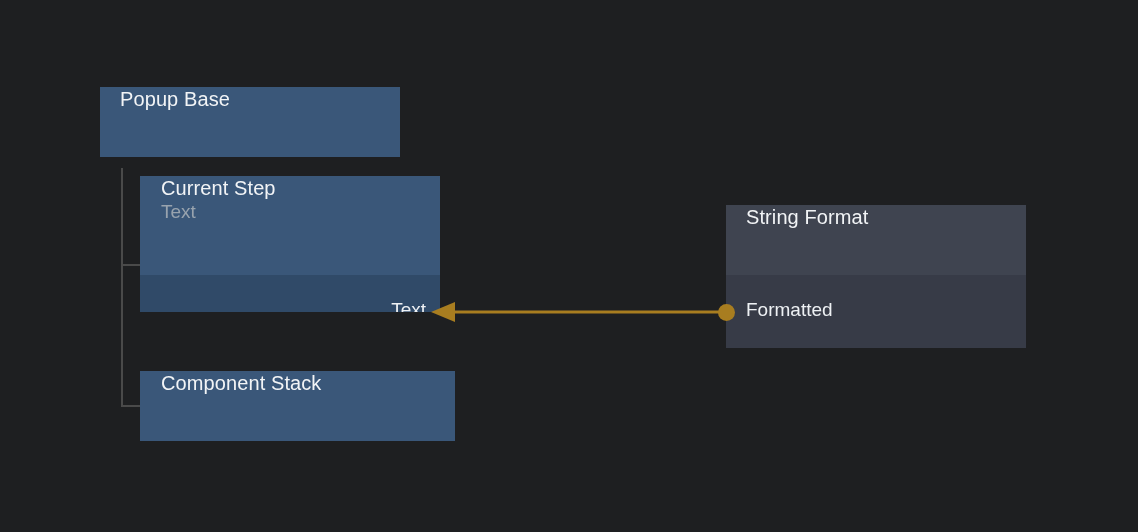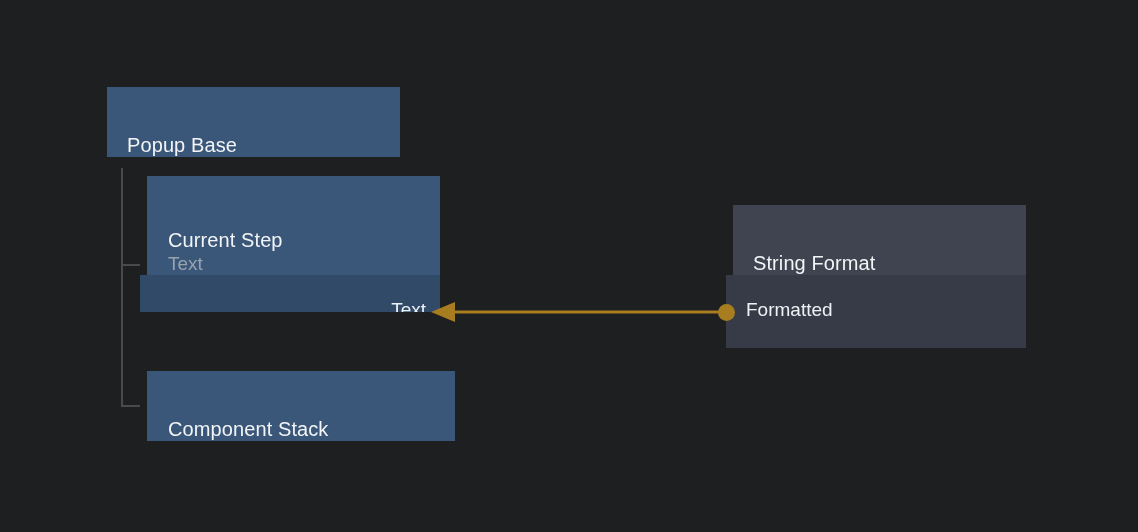--- a/index.html
+++ b/index.html
@@ -25,22 +25,21 @@
   .node {
     position: absolute;
     box-sizing: border-box;
     overflow: hidden;
   }
   .node-header {
     box-sizing: border-box;
     width: 100%;
     display: flex;
     flex-direction: column;
-    justify-content: flex-end;
-    margin-left: 7px;
+    justify-content: flex-start;
   }
   .node-body {
     box-sizing: border-box;
     width: 100%;
     position: relative;
   }
   .node-title {
     color: #f2f4f6;
     font-size: 20px;
     line-height: 24px;
@@ -118,21 +117,21 @@
     </div>
   </div>
 
   <div class="node node-blue" style="left:140px; top:371px; width:315px; height:70px;">
     <div class="node-header" style="height:70px; padding:0 0 0 21px;">
       <div class="node-title">Component Stack</div>
     </div>
   </div>
 
   <div class="node node-gray" style="left:726px; top:205px; width:300px; height:143px;">
-    <div class="node-header" style="height:70px; padding:8px 0 0 20px;">
+    <div class="node-header" style="height:70px; padding:0 0 0 20px;">
       <div class="node-title">String Format</div>
     </div>
     <div class="node-body" style="height:73px;">
       <div class="pin-label pin-out-label" style="top:24px;">Formatted</div>
     </div>
   </div>
 
   <svg class="wire-svg" viewBox="0 0 1138 532">
     <line x1="726" y1="312" x2="446" y2="312" stroke="#a87d20" stroke-width="3"></line>
     <polygon points="431,312 455,302 455,322" fill="#a87d20"></polygon>

